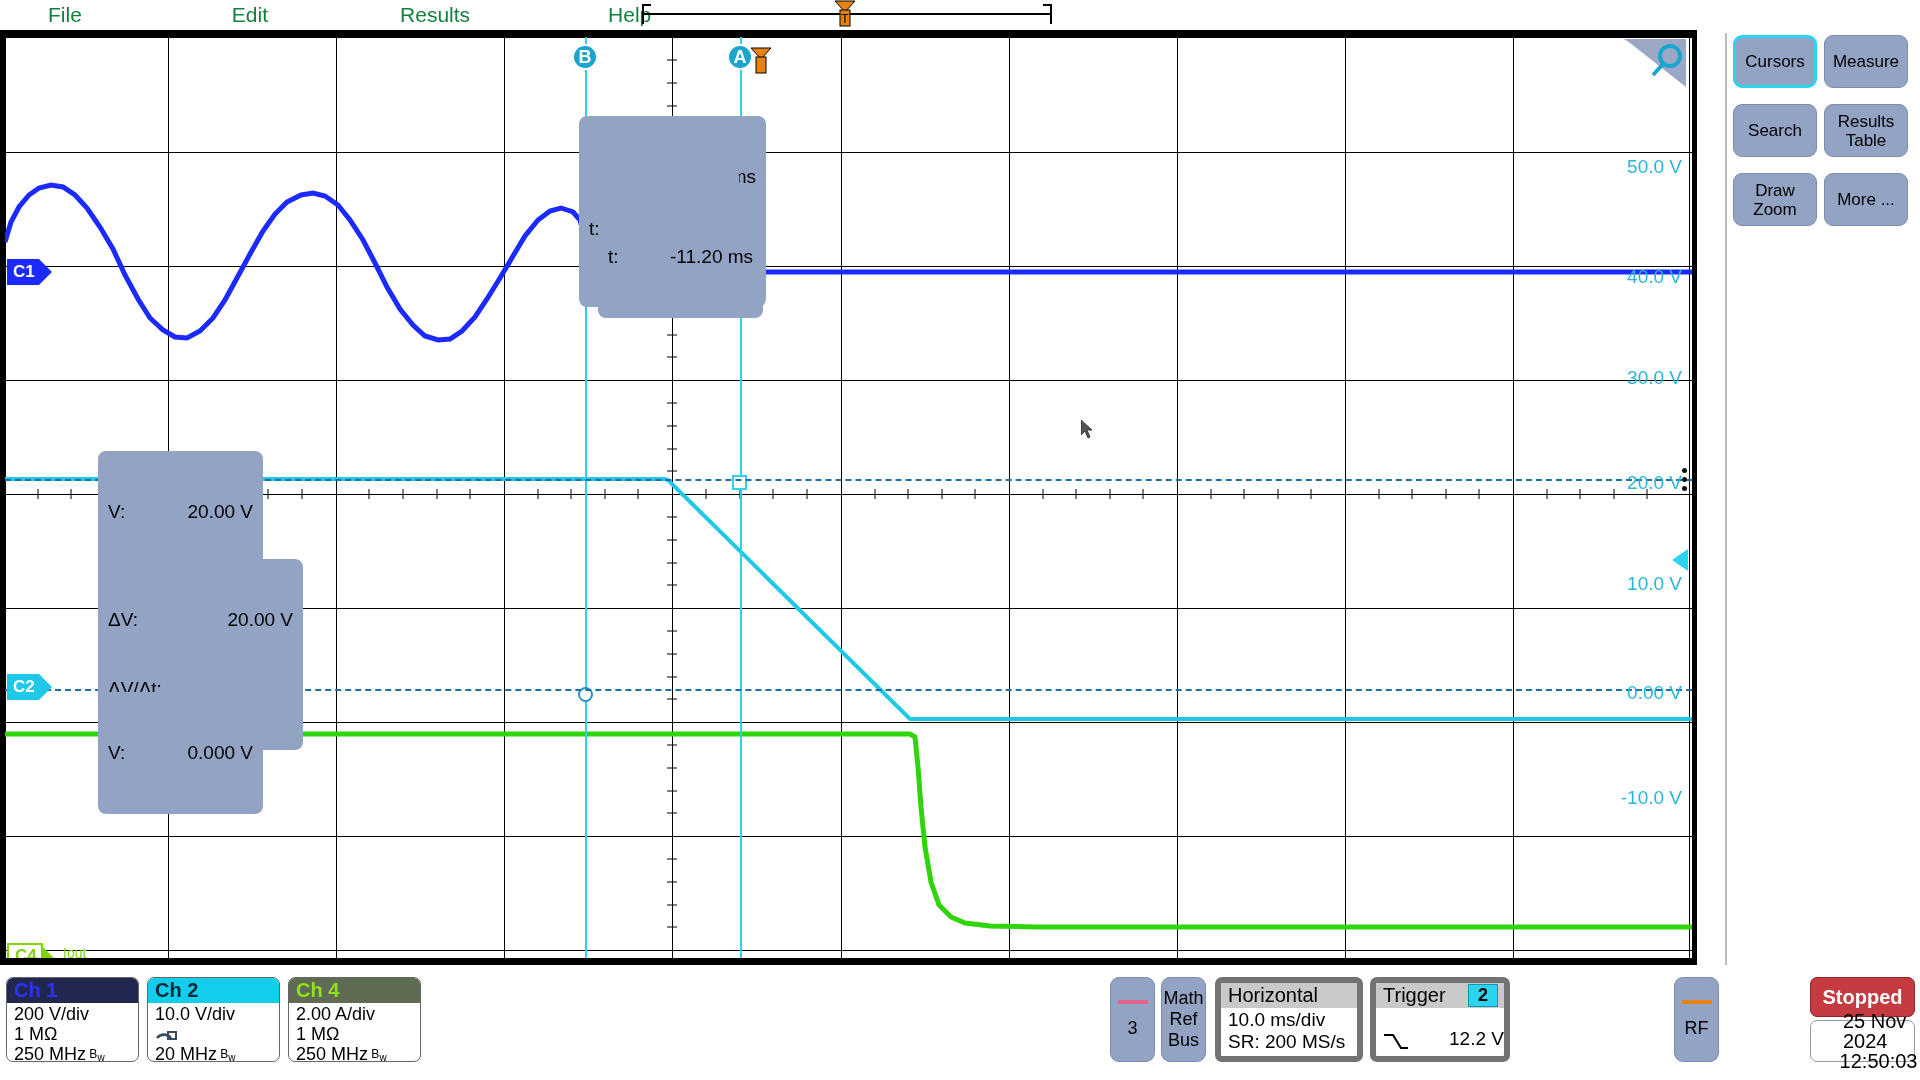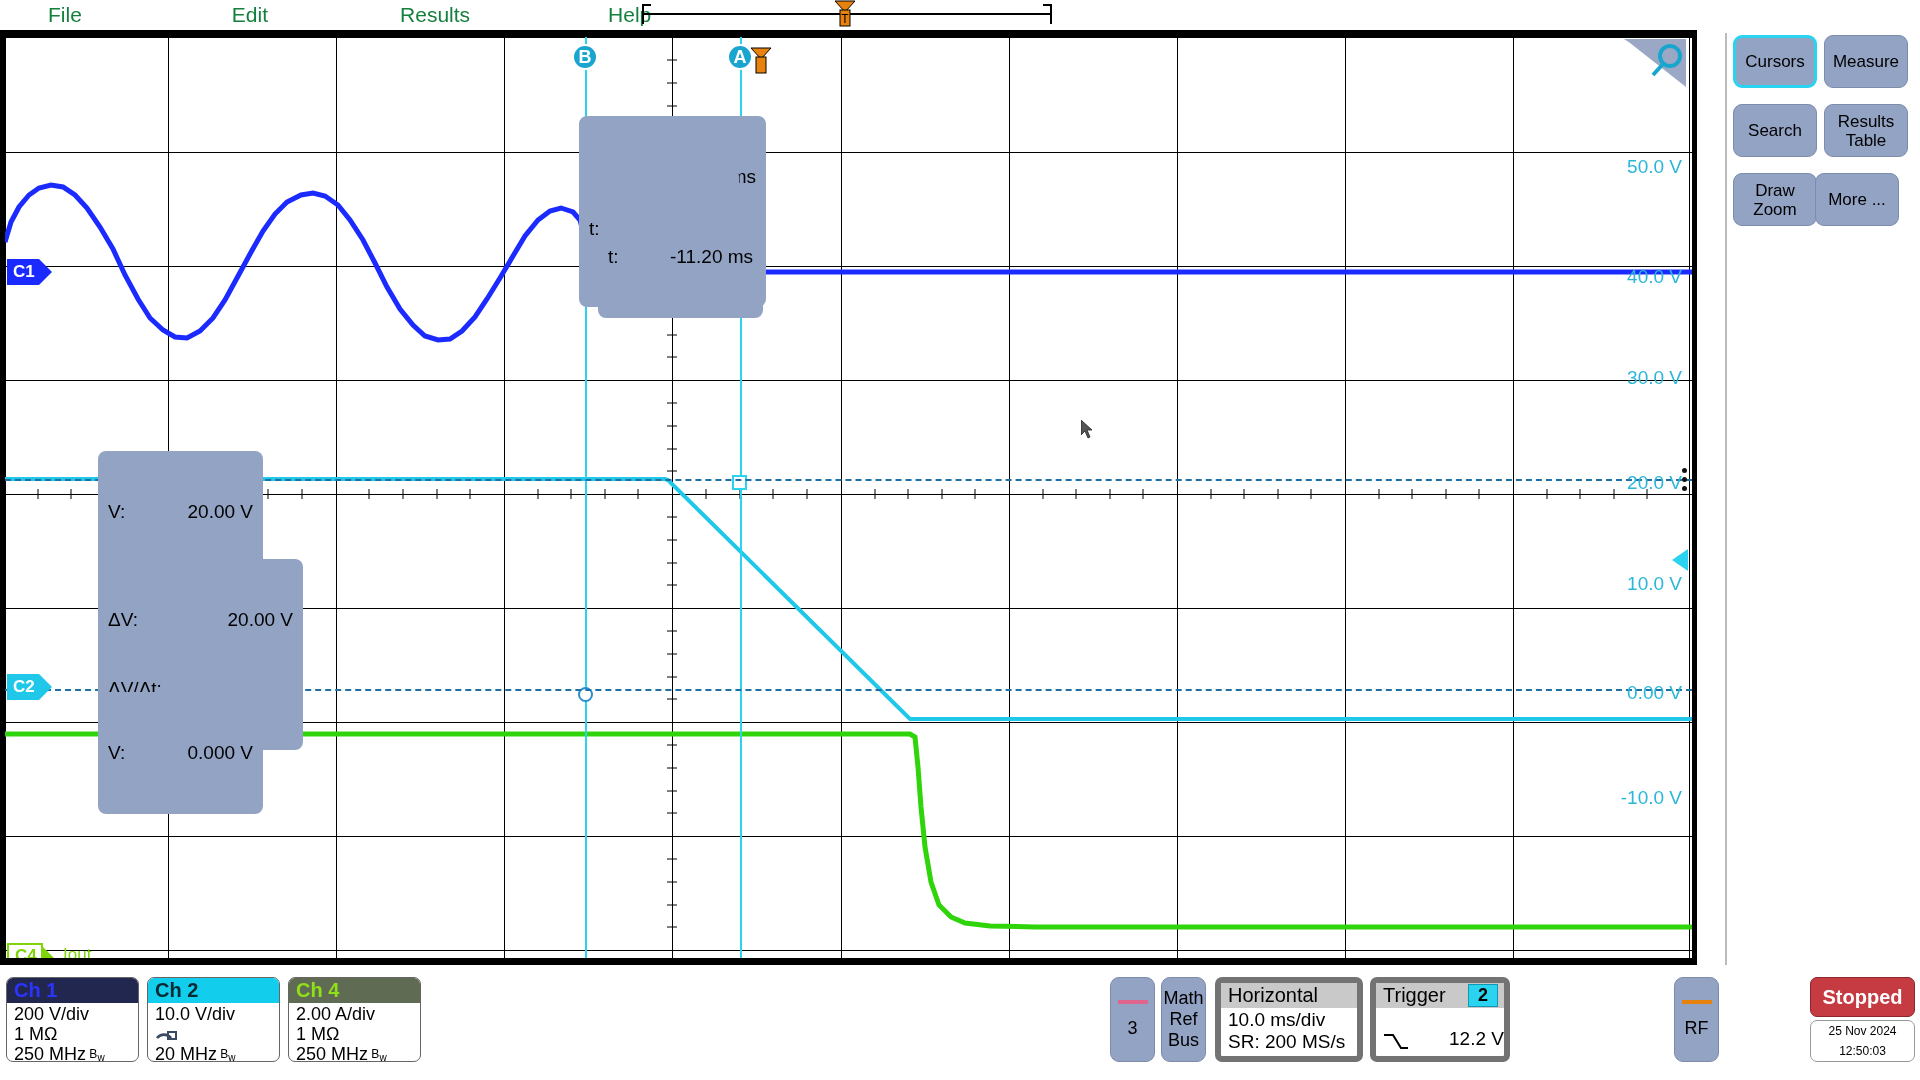--- a/index.html
+++ b/index.html
@@ -167,21 +167,21 @@
   .stopped {
     position: absolute; top: 5px; left: 1810px; width: 105px; height: 40px;
     background: #c63b42; border: 1px solid #8d272d; border-radius: 7px;
     display: flex; align-items: center; justify-content: center;
     font-size: 20px; font-weight: 600; color: #fff;
   }
   .clock {
     position: absolute; top: 48px; left: 1810px; width: 105px; height: 42px;
     border: 1px solid #999; border-radius: 7px; background: #fff;
     display: flex; flex-direction: column; align-items: center; justify-content: center;
-    font-size: 12px; line-height: 20px;
+    font-size: 20px; line-height: 20px; padding-left: 32px;
   }
   .trigbadge {
     background: #2ad3f0; color: #000; font-size: 18px; font-weight: 600;
     padding: 0 9px; margin-right: 6px; border: 1px solid #1197b3;
   }
   .mouse-cursor { position: absolute; left: 1076px; top: 383px; }
 </style>
 </head>
 <body>
 
@@ -381,21 +381,21 @@
       <span class="arrow" style="border-left:13px solid #1b2aff"></span>
     </div>
     <div class="chtag" style="left:2px; top:637px; background:#1fc8e8">
       <span>C2</span>
       <span class="arrow" style="border-left:13px solid #1fc8e8"></span>
     </div>
     <div class="chtag" style="left:2px; top:906px; background:#ffffff; color:#7fd40a; border:2px solid #7fd40a">
       <span>C4</span>
       <span class="arrow" style="border-left:13px solid #7fd40a"></span>
     </div>
-    <div style="position:absolute; left:58px; top:908px; font-size:17px; color:#7fd40a; text-decoration:underline">Iout</div>
+    <div style="position:absolute; left:58px; top:908px; font-size:14px; color:#7fd40a; text-decoration:underline">Iout</div>
 
     <svg class="mag" viewBox="0 0 62 52">
       <polygon points="0,0 62,0 62,48 6,4" fill="#9aa8c6"></polygon>
       <circle cx="46" cy="17" r="10" fill="none" stroke="#1aa5cf" stroke-width="4"></circle>
       <line x1="39" y1="25" x2="29" y2="36" stroke="#1aa5cf" stroke-width="4"></line>
     </svg>
 
     <div class="dots" style="top:427px">
         <i></i>
         <i></i>
@@ -410,21 +410,21 @@
   </div>
 
   <div class="sidebar">
     <div class="sbtn sel" style="left:6px; top:2px">Cursors</div>
     <div class="sbtn" style="left:97px; top:2px">Measure</div>
     <div class="sbtn" style="left:6px; top:71px">Search</div>
     <div class="sbtn" style="left:97px; top:71px; white-space:pre-line">Results
 Table</div>
     <div class="sbtn" style="left:6px; top:140px; white-space:pre-line">Draw
 Zoom</div>
-    <div class="sbtn" style="left:88px; top:140px">More ...</div>
+    <div class="sbtn" style="left:97px; top:140px">More ...</div>
   </div>
 
   <div class="bottom">
 
     <div class="chbox" style="left:6px">
       <div class="hd" style="background:#22274f; color:#2b34ff">Ch 1</div>
       <div class="bd">
         <div>200 V/div</div>
         <div>1 MΩ</div>
         <div><span>250 MHz</span><span class="bw"> B<sub>w</sub></span></div>

